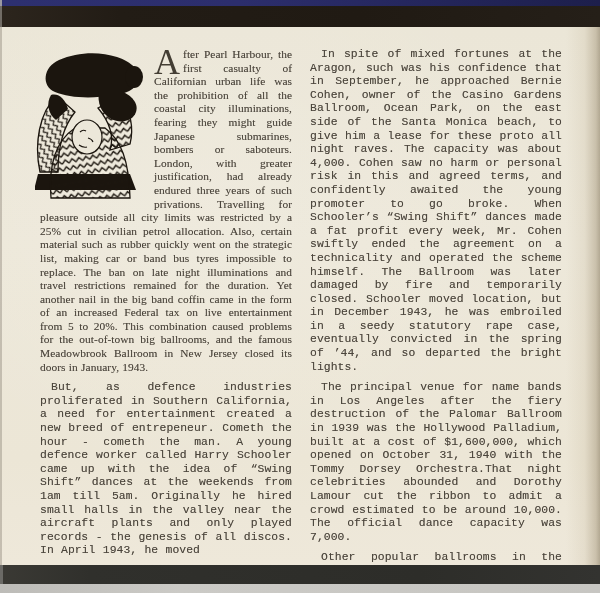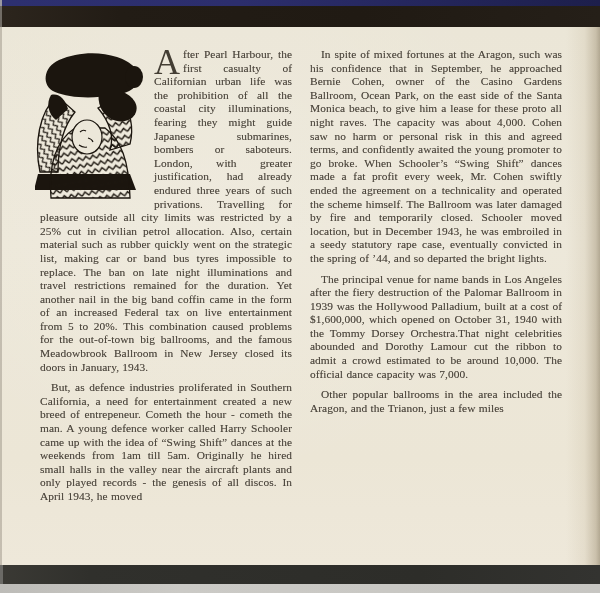--- a/index.html
+++ b/index.html
@@ -59,21 +59,21 @@
     font-size: 11.4px;
     line-height: 13.6px;
     text-align: justify;
     color: #4b453c;
     word-spacing: 0.4px;
     letter-spacing: 0.05px;
     text-shadow: 0 0 0.5px rgba(75,69,60,0.45);
   }
   .para { margin: 0; }
   .para + .para { margin-top: 7px; }
-  .para.indent { text-indent: 11px; }
+  .para.indent { text-indent: 11px; font-family: Liberation Mono, monospace; }
 
   .dropcap {
     float: left;
     font-size: 36px;
     line-height: 26px;
     padding: 1px 3px 0 0;
     color: #443e34;
     text-shadow: none;
   }
 

